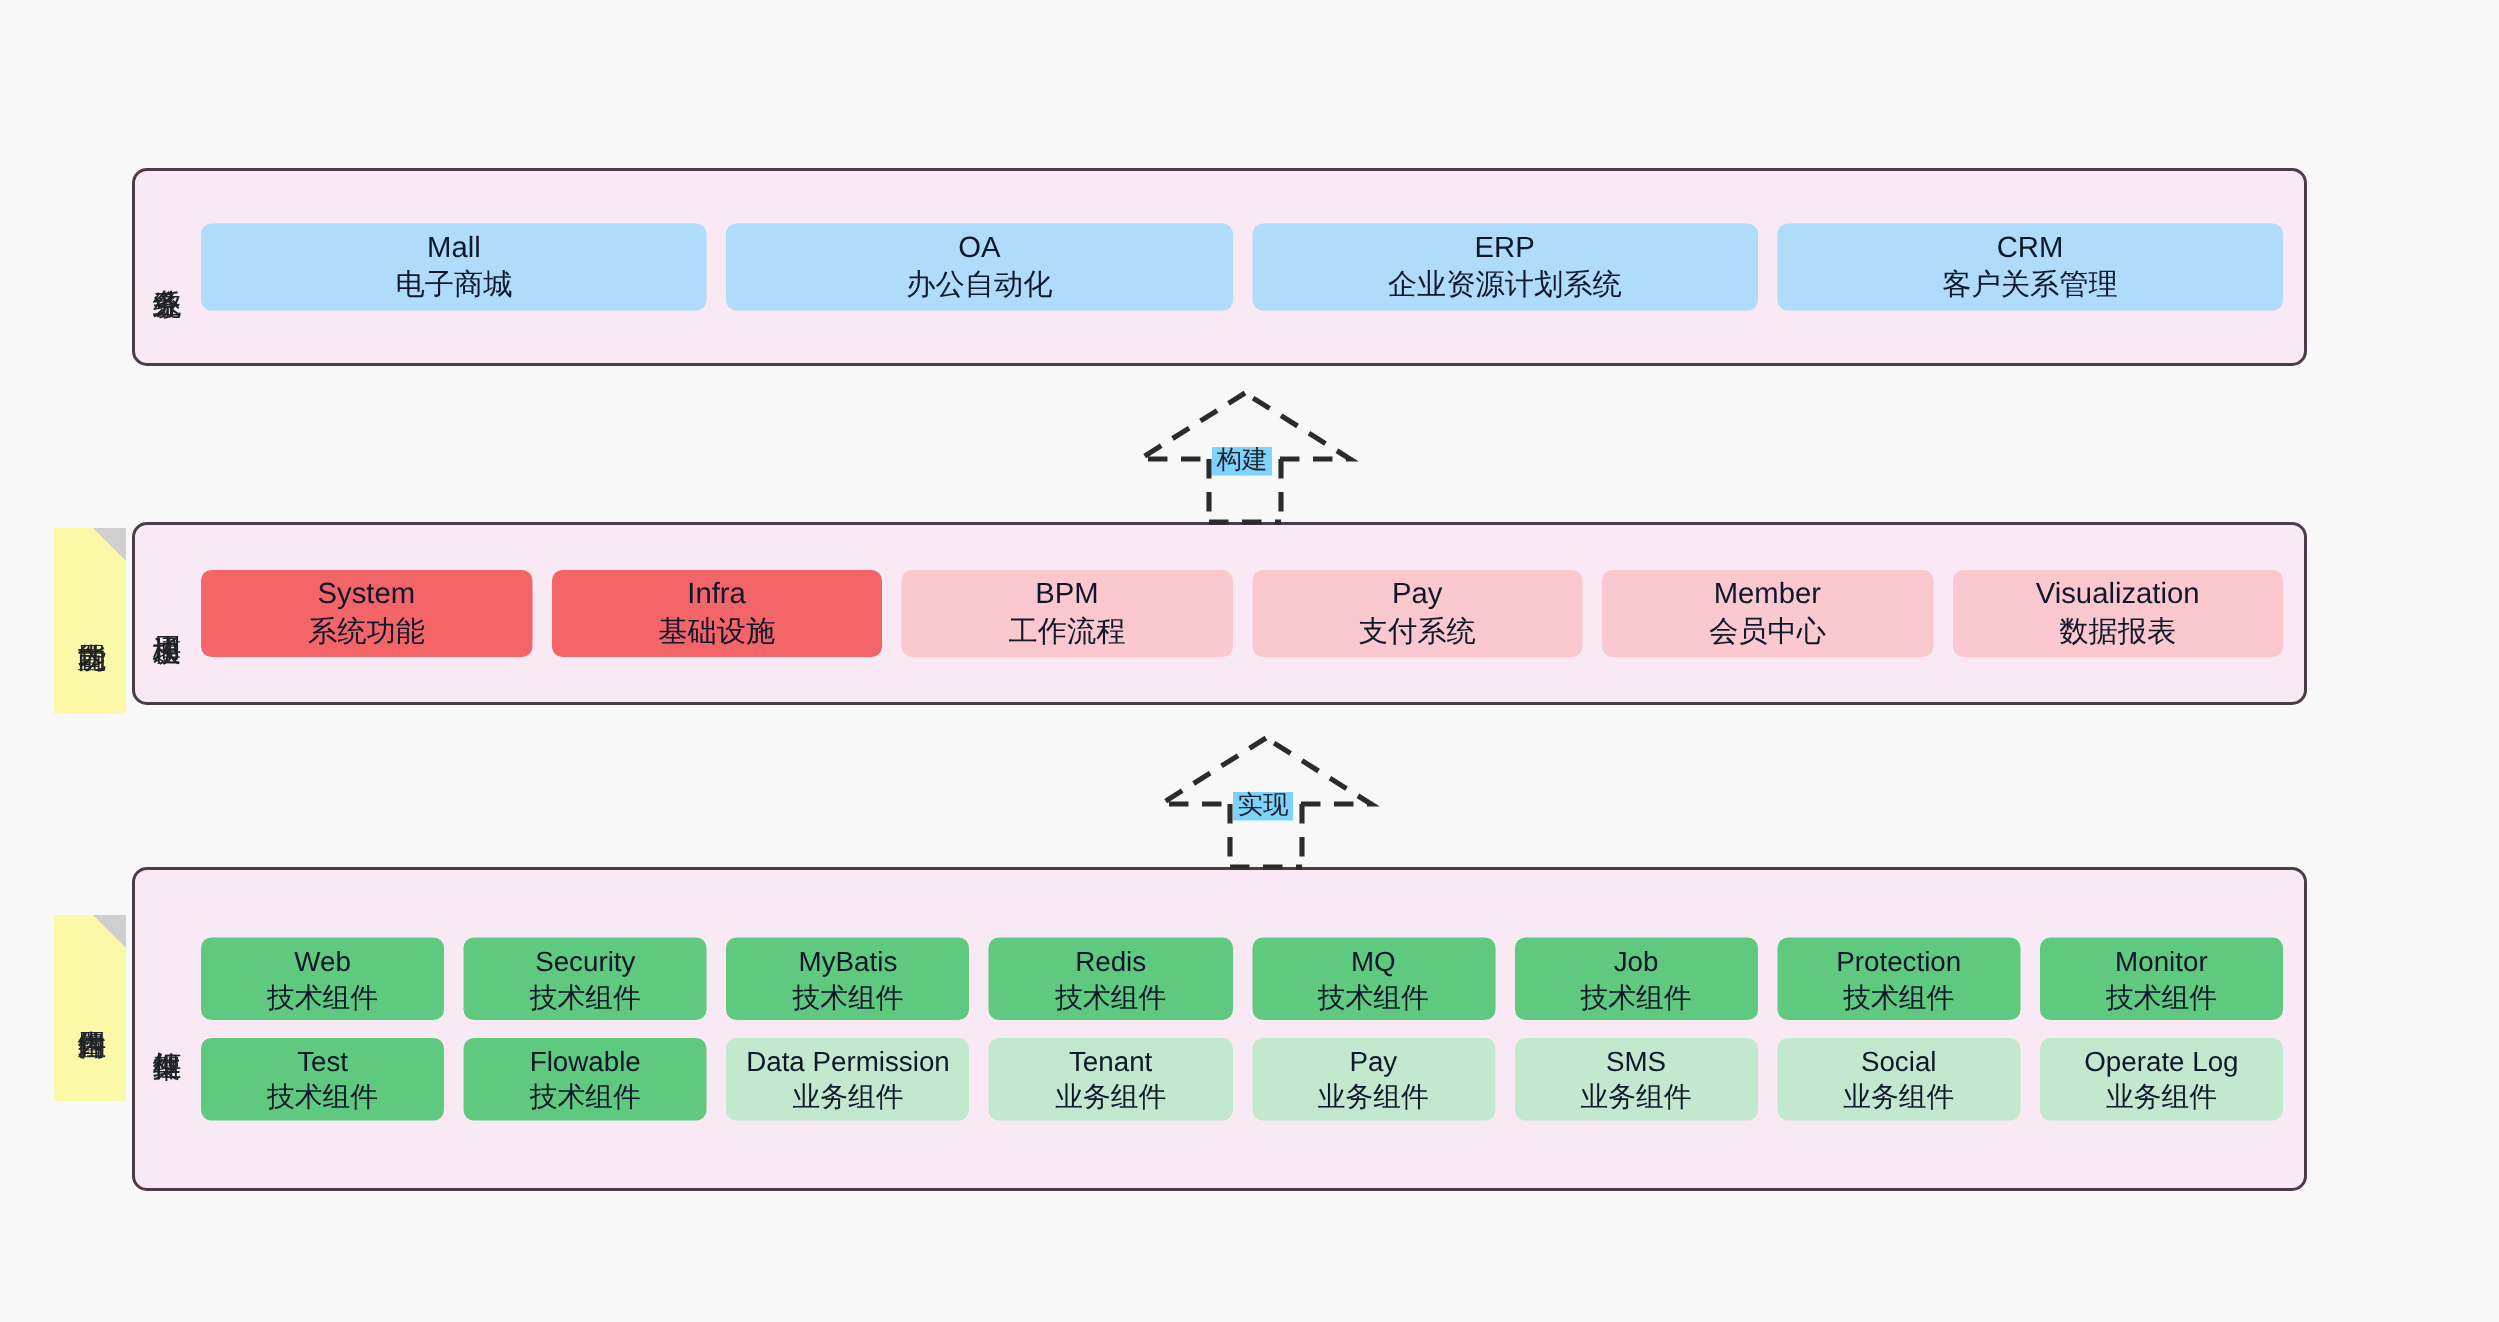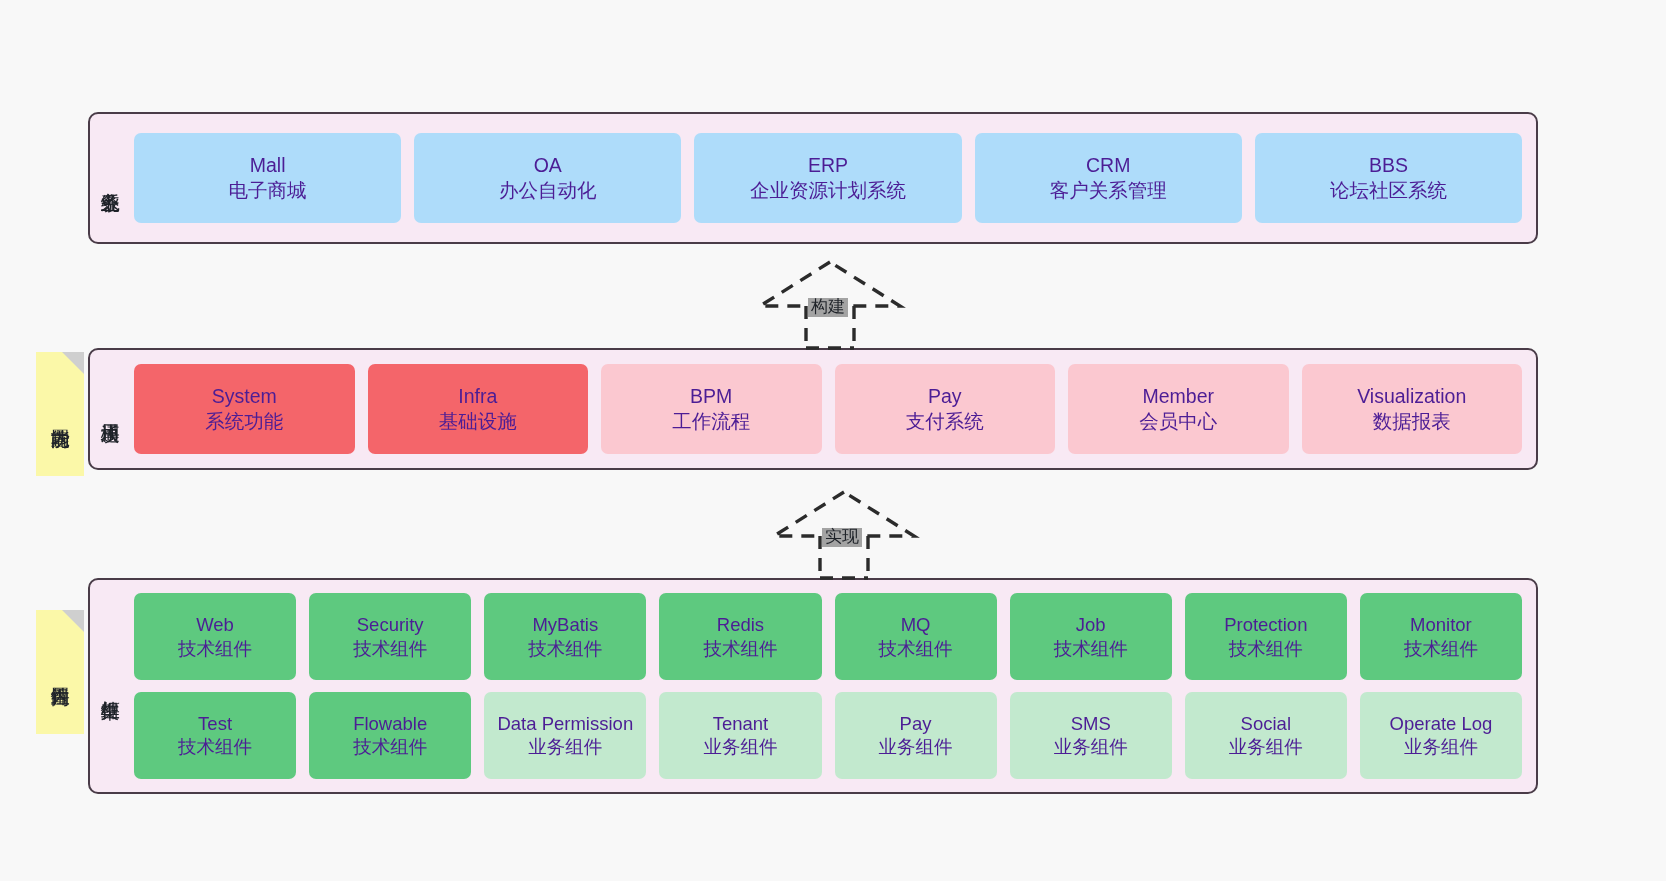--- a/index.html
+++ b/index.html
@@ -62,23 +62,23 @@
 
   
   .card {
     flex: 1 1 0;
     border-radius: 7px;
     display: flex;
     flex-direction: column;
     align-items: center;
     justify-content: center;
     text-align: center;
-    color: #4c1d95;
+    color: #0f172a;
     line-height: 1.26;
-    padding: 20px 6px;
+    padding: 4px 6px;
   }
   .card .t1 { font-size: 19.5px; }
   .card .t2 { font-size: 19.5px; }
   .card.small .t1, .card.small .t2 { font-size: 18.5px; }
 
   .c-blue      { background: #aedcfa; }
   .c-red       { background: #f4656a; justify-content: flex-end; }
   .c-pink      { background: #fbc8d0; text-align: center; }
   .c-green     { background: #5ec97f; }
   .c-lgreen    { background: #c2e9ce; }
@@ -107,21 +107,21 @@
     background: #cfcfcf;
     clip-path: polygon(0 0, 100% 0, 100% 100%);
   }
 
   
   .uml-arrow { position: absolute; z-index: 4; }
   .uml-arrow .lbl {
     position: absolute;
     font-size: 17px;
     color: #1f2329;
-    background: #a3a3a3;
+    background: #7dd3fc;
     padding: 0 3px;
     white-space: nowrap;
     line-height: 1.1;
   }
 </style>
 </head>
 <body>
 
 <div id="stage">
 
@@ -136,24 +136,20 @@
         <span class="t1">OA</span>
         <span class="t2">办公自动化</span>
       </div>
       <div class="card c-blue">
         <span class="t1">ERP</span>
         <span class="t2">企业资源计划系统</span>
       </div>
       <div class="card c-blue">
         <span class="t1">CRM</span>
         <span class="t2">客户关系管理</span>
-      </div>
-      <div class="card c-blue">
-        <span class="t1">BBS</span>
-        <span class="t2">论坛社区系统</span>
       </div>
     </div>
   </div>
 
   <div class="uml-arrow" style="left:752px; top:258px; width:160px; height:92px;">
     <svg width="160" height="92" viewBox="0 0 160 92">
       <path d="M 78 4 L 8 48 L 148 48 Z" fill="none" stroke="#2b2b2b" stroke-width="3.4" stroke-dasharray="13 9" stroke-linecap="butt"></path>
       <path d="M 54 48 L 54 92 M 102 48 L 102 92 M 54 90 L 102 90" fill="none" stroke="#2b2b2b" stroke-width="3.4" stroke-dasharray="13 9"></path>
     </svg>
     <span class="lbl" style="left:56px; top:40px;">构建</span>

